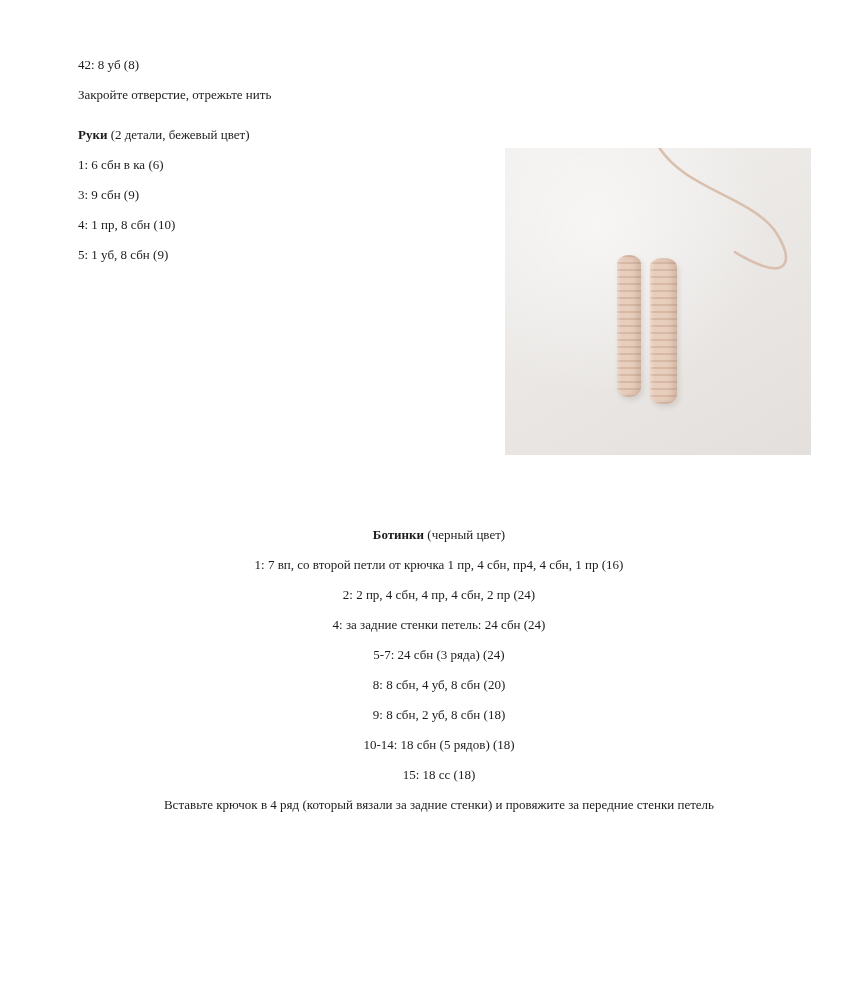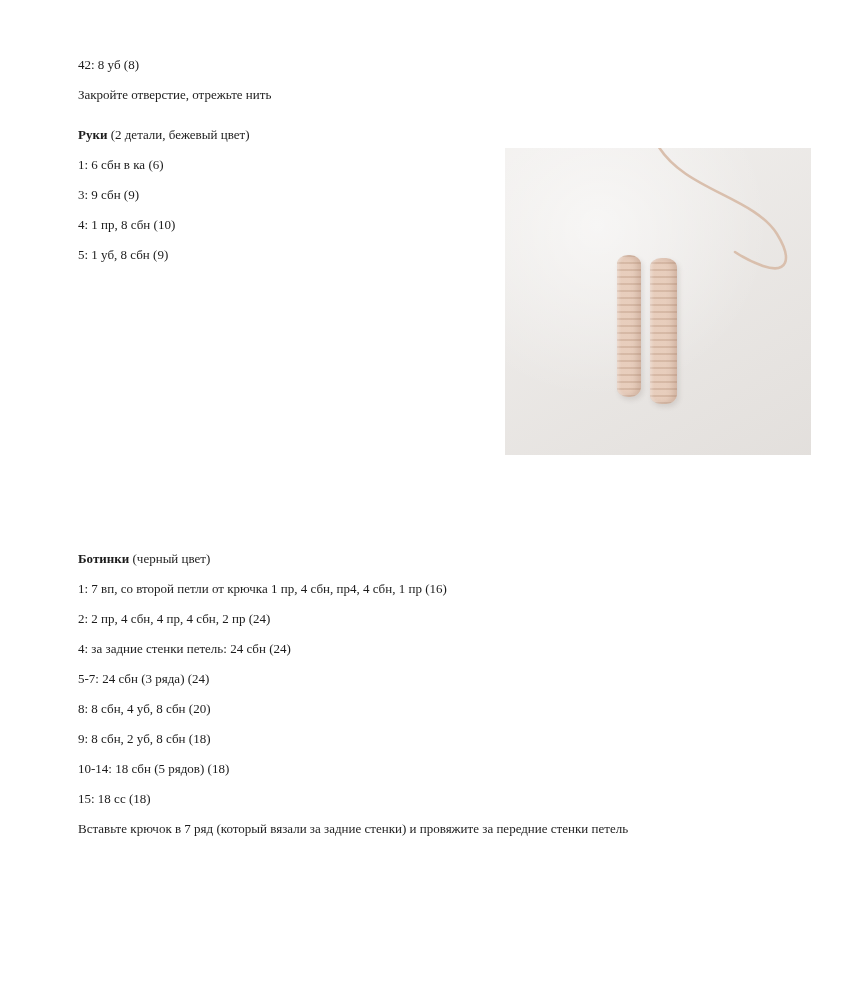--- a/index.html
+++ b/index.html
@@ -20,21 +20,21 @@
     position: absolute;
     left: 78px;
     font-size: 13px;
     line-height: 30px;
   }
   .text-block .line {
     white-space: pre-wrap;
   }
   #block-top    { top: 50px;  width: 720px; }
   #block-arms   { top: 112px; width: 420px; margin-top: 8px; }
-  #block-boots  { top: 544px; width: 722px; }
+  #block-boots  { top: 520px; width: 722px; text-align: center; }
   .section-title .bold { font-weight: bold; }
   .photo {
     position: absolute;
     left: 505px;
     top: 148px;
     width: 306px;
     height: 307px;
     background-color: #eae7e4;
     background-image:
       radial-gradient(circle at 30% 25%, rgba(255,255,255,0.55), rgba(255,255,255,0) 55%),
@@ -92,16 +92,16 @@
   <div class="text-block" id="block-boots">
     <div class="line section-title"><span class="bold">Ботинки</span><span> (черный цвет)</span></div>
     <div class="line">1: 7 вп, со второй петли от крючка 1 пр, 4 сбн, пр4, 4 сбн, 1 пр (16)</div>
     <div class="line">2: 2 пр, 4 сбн, 4 пр, 4 сбн, 2 пр (24)</div>
     <div class="line">4: за задние стенки петель: 24 сбн (24)</div>
     <div class="line">5-7: 24 сбн (3 ряда) (24)</div>
     <div class="line">8: 8 сбн, 4 уб, 8 сбн (20)</div>
     <div class="line">9: 8 сбн, 2 уб, 8 сбн (18)</div>
     <div class="line">10-14: 18 сбн (5 рядов) (18)</div>
     <div class="line">15: 18 сс (18)</div>
-    <div class="line">Вставьте крючок в 7 ряд (который вязали за задние стенки) и провяжите за передние стенки петель</div>
+    <div class="line">Вставьте крючок в 4 ряд (который вязали за задние стенки) и провяжите за передние стенки петель</div>
   </div>
 
 </div>
 
 </body></html>

